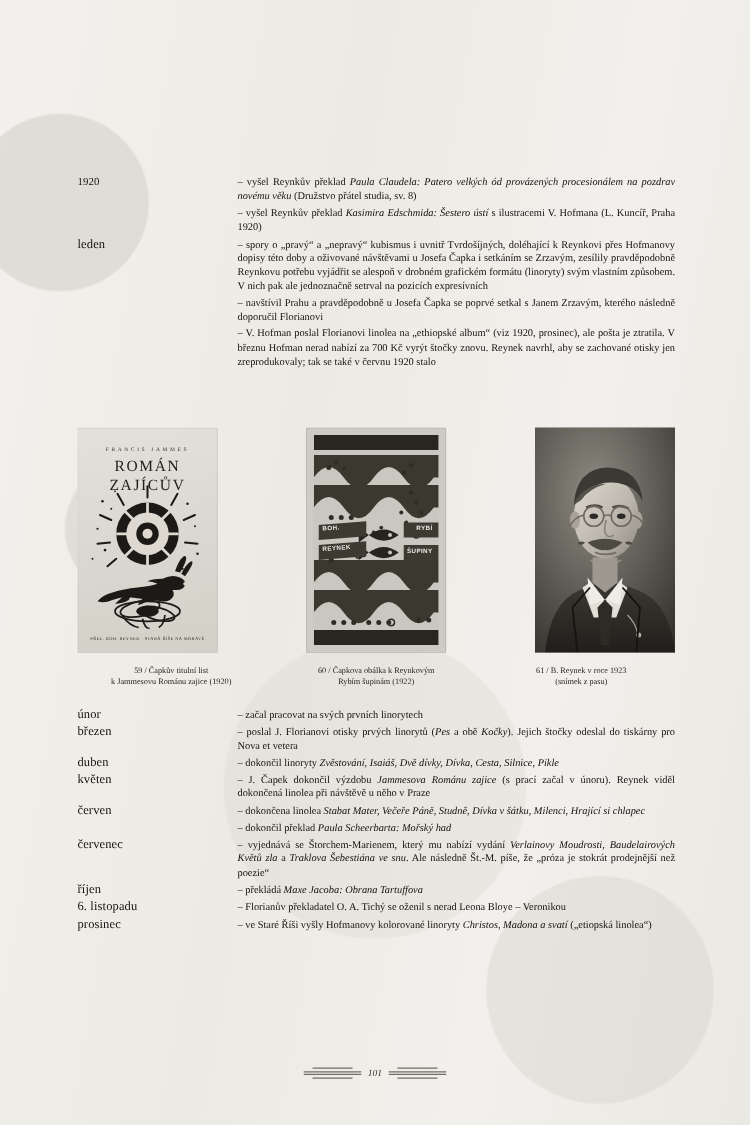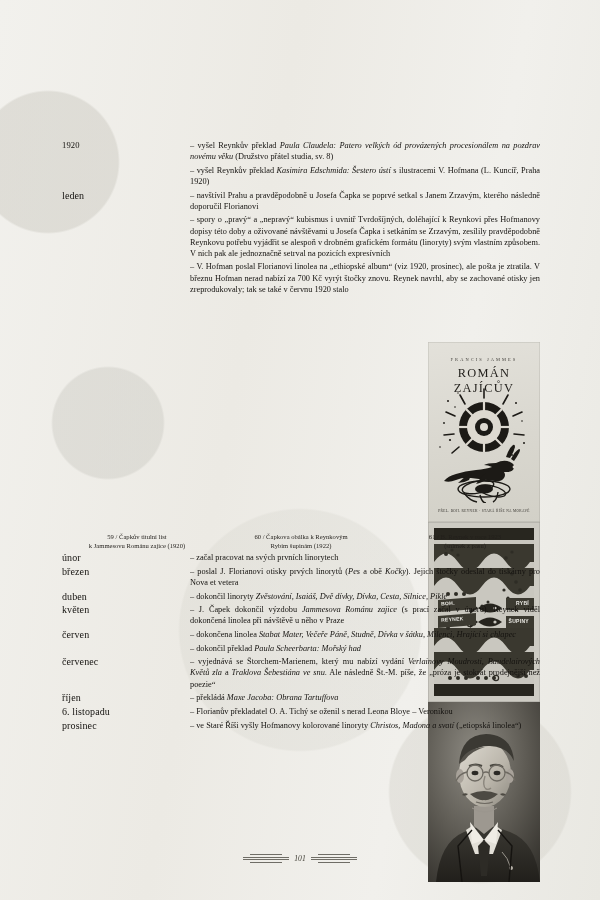--- a/index.html
+++ b/index.html
@@ -46,21 +46,21 @@
     text-justify:inter-word;
     hyphens:manual;
   }
   .body p{margin:0 0 0 0;padding:0;text-indent:0;}
   .body p + p{margin-top:2.2px;}
   i{font-style:italic;}
 
   
   .figures{
     position:absolute;left:62px;top:294px;width:478px;
-    display:flex;justify-content:space-between;align-items:flex-end;flex-direction:column;
+    display:flex;justify-content:space-between;align-items:flex-end;
   }
   .fig{display:flex;flex-direction:column;align-items:center;}
 
   
   .cover1{
     width:112px;height:180px;
     background:linear-gradient(170deg,#e3e1da 0%,#d9d7cf 55%,#d2d0c7 100%);
     position:relative;overflow:hidden;
     box-shadow:0 0 0 .5px rgba(90,88,82,.25) inset;
   }
@@ -105,21 +105,21 @@
     position:absolute;left:62px;top:484px;width:478px;
     display:flex;justify-content:space-between;
   }
   .cap{
     width:150px;text-align:center;
     font-size:6.6px;line-height:9.4px;color:#221f1b;
   }
   .cap .l2{display:block;}
 
   .content2{
-    position:absolute;left:62px;top:504px;width:478px;
+    position:absolute;left:62px;top:518px;width:478px;
   }
 
   
   .footer{
     position:absolute;left:0;right:0;top:806px;
     display:flex;align-items:center;justify-content:center;gap:5px;
   }
   .orn{width:46px;display:flex;flex-direction:column;gap:1.6px;}
   .orn i{display:block;height:1px;background:#6f6d66;font-style:normal;}
   .orn i.short{width:70%;margin-left:15%;}
@@ -137,22 +137,22 @@
         <div class="label year">1920</div>
         <div class="body">
           <p>– vyšel Reynkův překlad <i>Paula Claudela: Patero velkých ód provázených procesionálem na pozdrav novému věku</i> (Družstvo přátel studia, sv. 8)</p>
           <p>– vyšel Reynkův překlad <i>Kasimira Edschmida: Šestero ústí</i> s ilustracemi V. Hofmana (L. Kuncíř, Praha 1920)</p>
         </div>
       </div>
       <div style="height: 2.4px;"></div>
       <div class="row">
         <div class="label">leden</div>
         <div class="body">
+          <p>– spory o „pravý“ a „nepravý“ kubismus i uvnitř Tvrdošíjných, doléhající k Reynkovi přes Hofmanovy dopisy této doby a oživované návštěvami u Josefa Čapka i setkáním se Zrzavým, zesílily pravděpodobně Reynkovu potřebu vyjádřit se alespoň v drobném grafickém formátu (linoryty) svým vlastním způsobem. V nich pak ale jednoznačně setrval na pozicích expresívních</p>
           <p>– navštívil Prahu a pravděpodobně u Josefa Čapka se poprvé setkal s Janem Zrzavým, kterého následně doporučil Florianovi</p>
-          <p>– spory o „pravý“ a „nepravý“ kubismus i uvnitř Tvrdošíjných, doléhající k Reynkovi přes Hofmanovy dopisy této doby a oživované návštěvami u Josefa Čapka i setkáním se Zrzavým, zesílily pravděpodobně Reynkovu potřebu vyjádřit se alespoň v drobném grafickém formátu (linoryty) svým vlastním způsobem. V nich pak ale jednoznačně setrval na pozicích expresívních</p>
           <p>– V. Hofman poslal Florianovi linolea na „ethiopské album“ (viz 1920, prosinec), ale pošta je ztratila. V březnu Hofman nerad nabízí za 700 Kč vyrýt štočky znovu. Reynek navrhl, aby se zachované otisky jen zreprodukovaly; tak se také v červnu 1920 stalo</p>
         </div>
       </div>
       <div style="height: 2.4px;"></div>
     </div>
 
   <div class="figures">
 
     <div class="fig">
       <div class="cover1">

